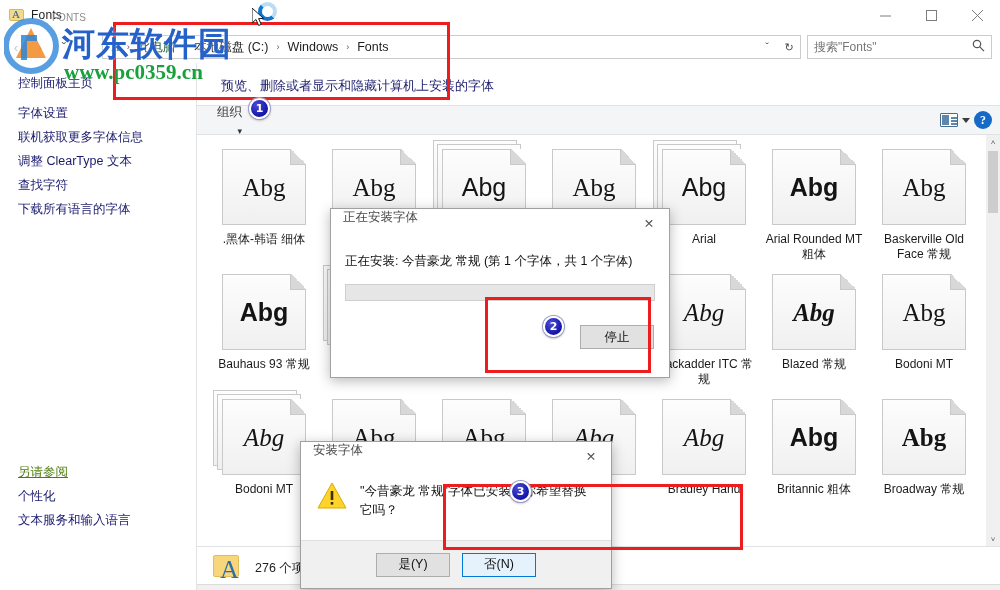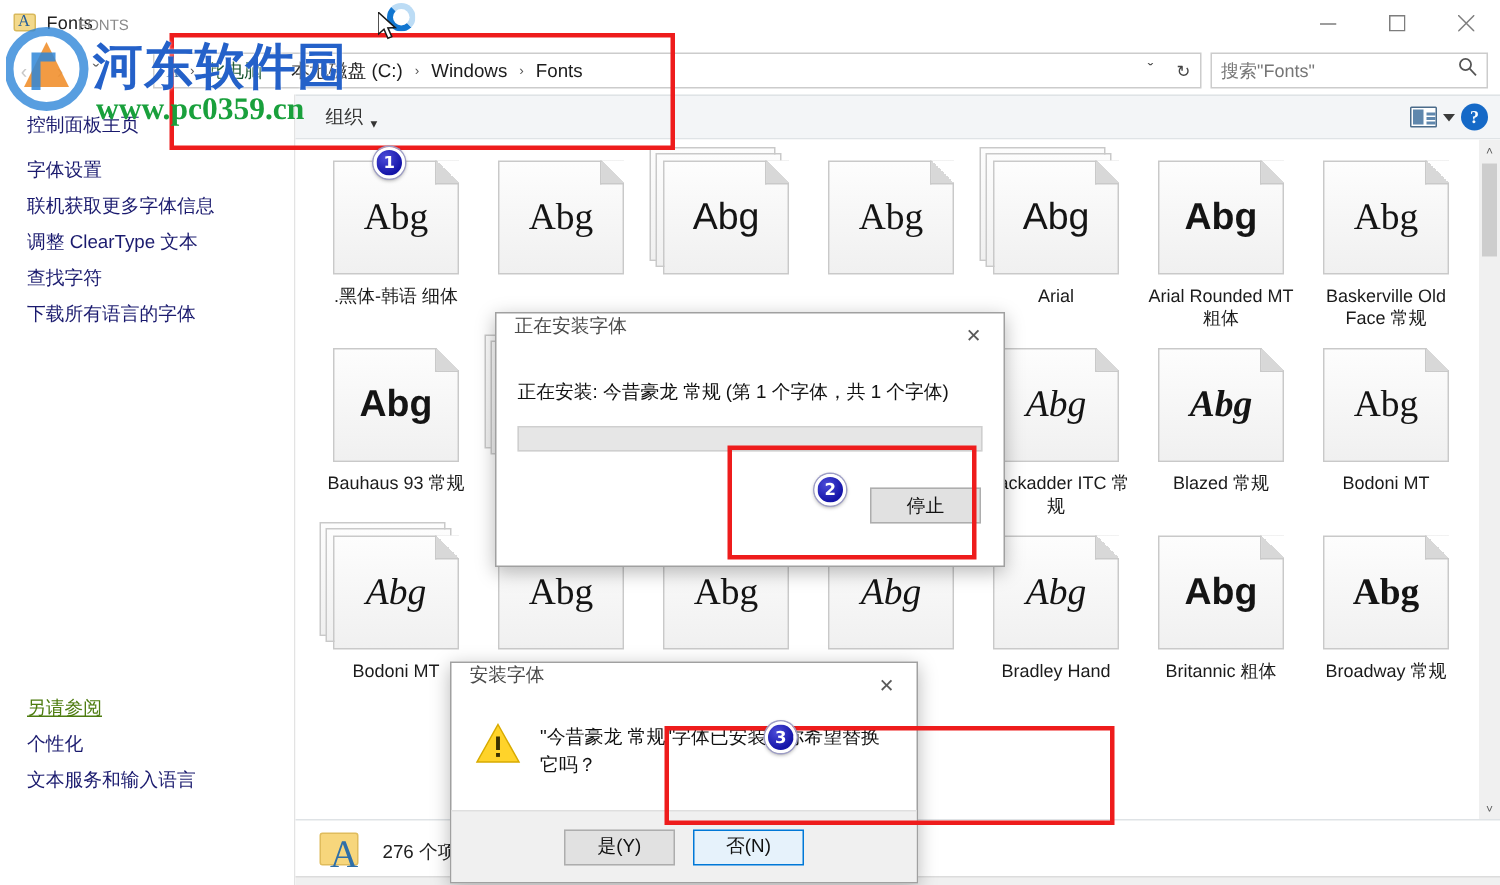--- a/index.html
+++ b/index.html
@@ -62,21 +62,21 @@
   .side-link.head { color:#1a1a6e; padding-bottom:10px; }
   .side-static { padding:4px 0 4px 18px; color:#4d7c0f; line-height:16px;text-decoration:underline; }
   .side-bottom { position:absolute; bottom:58px; left:0; right:0; }
 
   
   .content { flex:1 1 auto; display:flex; flex-direction:column; min-width:0; position:relative;
              border-left:1px solid #e3e3e3; }
   .desc { padding:14px 0 10px 24px; font-size:13px; color:#1f1f6f; }
   .toolbar { height:30px; background:#f3f5f7; border-top:1px solid #dfe3e6; border-bottom:1px solid #dfe3e6;
              display:flex; align-items:center; padding:0 8px 0 14px; flex:0 0 30px; }
-  .tb-item { font-size:12.5px; color:#333; display:flex; align-items:flex-end; gap:5px; padding:2px 6px; }
+  .tb-item { font-size:12.5px; color:#333; display:flex; align-items:flex-end; gap:5px; padding:2px 6px;flex-direction:column; }
   .tb-right { margin-left:auto; display:flex; align-items:center; gap:4px; }
   .viewicon { width:18px; height:14px; border:1px solid #4a6b8a; border-radius:1px; position:relative;
               background:#fff; }
   .viewicon::before { content:""; position:absolute; left:1px; top:1px; width:7px; height:10px; background:#5f87ad; }
   .viewicon::after { content:""; position:absolute; left:10px; top:3px; width:6px; height:1.5px;
               background:#5f87ad; box-shadow:0 3px 0 #5f87ad, 0 6px 0 #5f87ad; }
   .caret { width:0; height:0; border-left:4px solid transparent; border-right:4px solid transparent;
            border-top:5px solid #3b3b3b; }
   .helpic { width:18px; height:18px; border-radius:50%; background:#1569c7; color:#fff; font-size:12px;
             font-weight:bold; display:flex; align-items:center; justify-content:center;
@@ -250,20 +250,21 @@
       <div class="side-link">下载所有语言的字体</div>
 
       <div class="side-bottom">
         <div class="side-static">另请参阅</div>
         <div class="side-link">个性化</div>
         <div class="side-link">文本服务和输入语言</div>
       </div>
     </div>
 
     <div class="content">
+      <div class="desc">预览、删除或者显示和隐藏计算机上安装的字体</div>
 
       <div class="toolbar">
         <div class="tb-item">
           <span>组织</span>
           <span style="font-size:9px;">▾</span>
         </div>
         <div class="tb-right">
           <span class="viewicon"></span>
           <span class="caret"></span>
           <span class="helpic">?</span>

